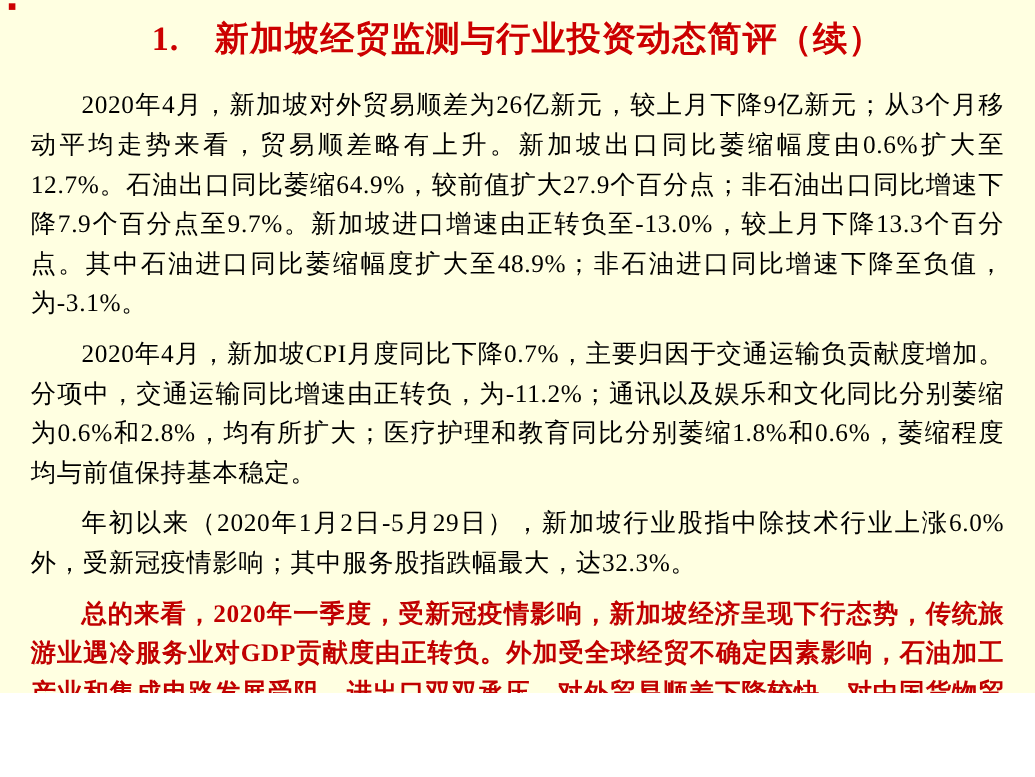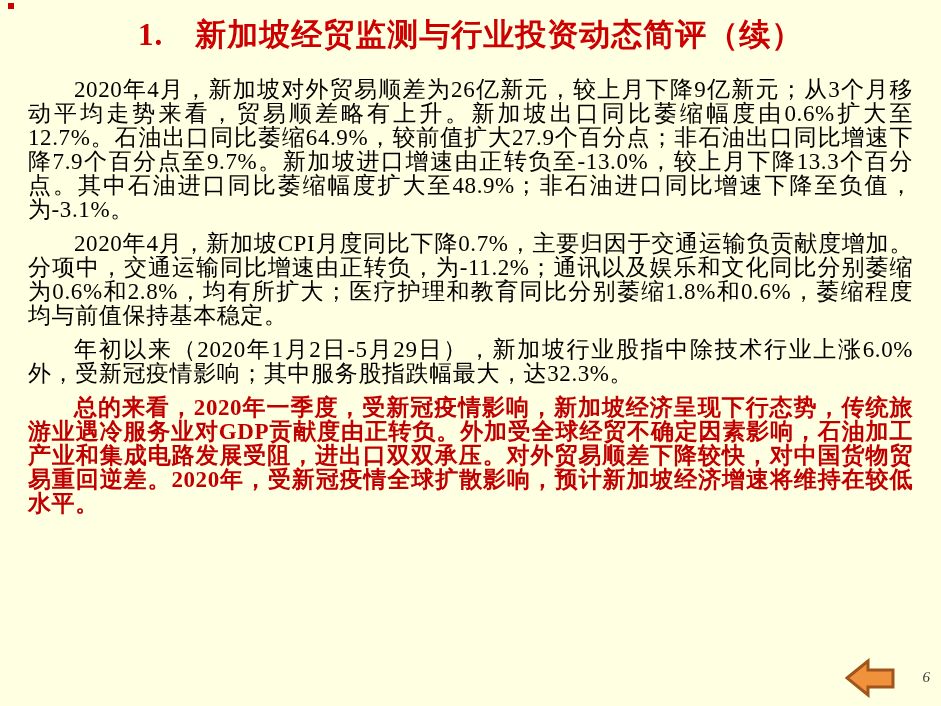--- a/index.html
+++ b/index.html
@@ -9,21 +9,21 @@
     --emphasis-text: #C00000;
     --arrow-fill: #F0913C;
     --arrow-border: #A0541E;
     --page-number-text: #3A3A3A;
   }
   * { box-sizing: border-box; }
   html, body { margin: 0; padding: 0; }
   .slide {
     position: relative;
     width: 941px;
-    height: 706px;
+    height: 630px;
     background: var(--background);
     font-family: "Liberation Serif", "DejaVu Serif", serif;
     overflow: hidden;
   }
   .corner-mark {
     position: absolute;
     left: 8px;
     top: 3px;
     width: 6px;
     height: 6px;
@@ -38,21 +38,21 @@
     color: var(--title-text);
     letter-spacing: 1px;
     line-height: 40px;
   }
   .content {
     padding: 23px 28px 0 28px;
   }
   p.para {
     margin: 0 0 10px 0;
     font-size: 23px;
-    line-height: 24px;
+    line-height: 36px;
     color: var(--body-text);
     text-align: justify;
     text-indent: 2em;
     letter-spacing: 0.6px;
   }
   p.para.emphasis {
     color: var(--emphasis-text);
     font-weight: bold;
   }
   .back-arrow {

